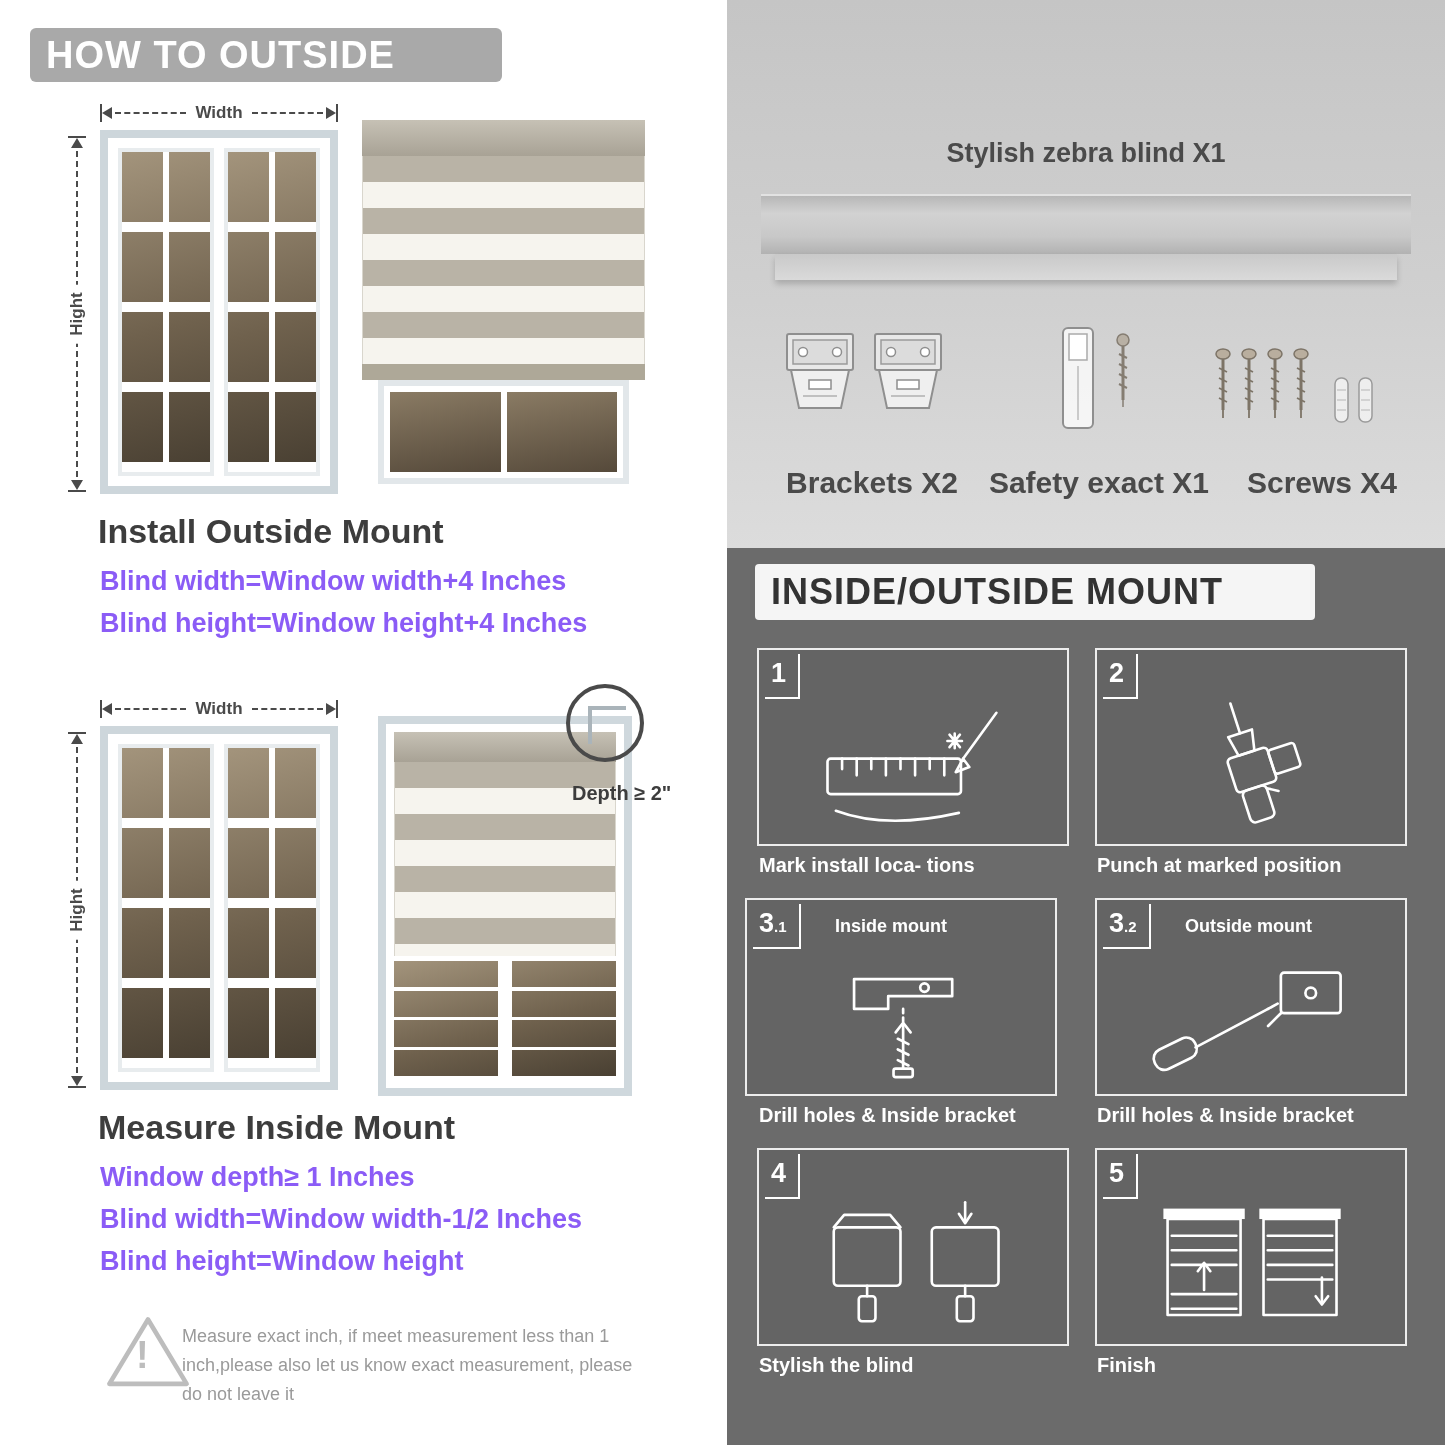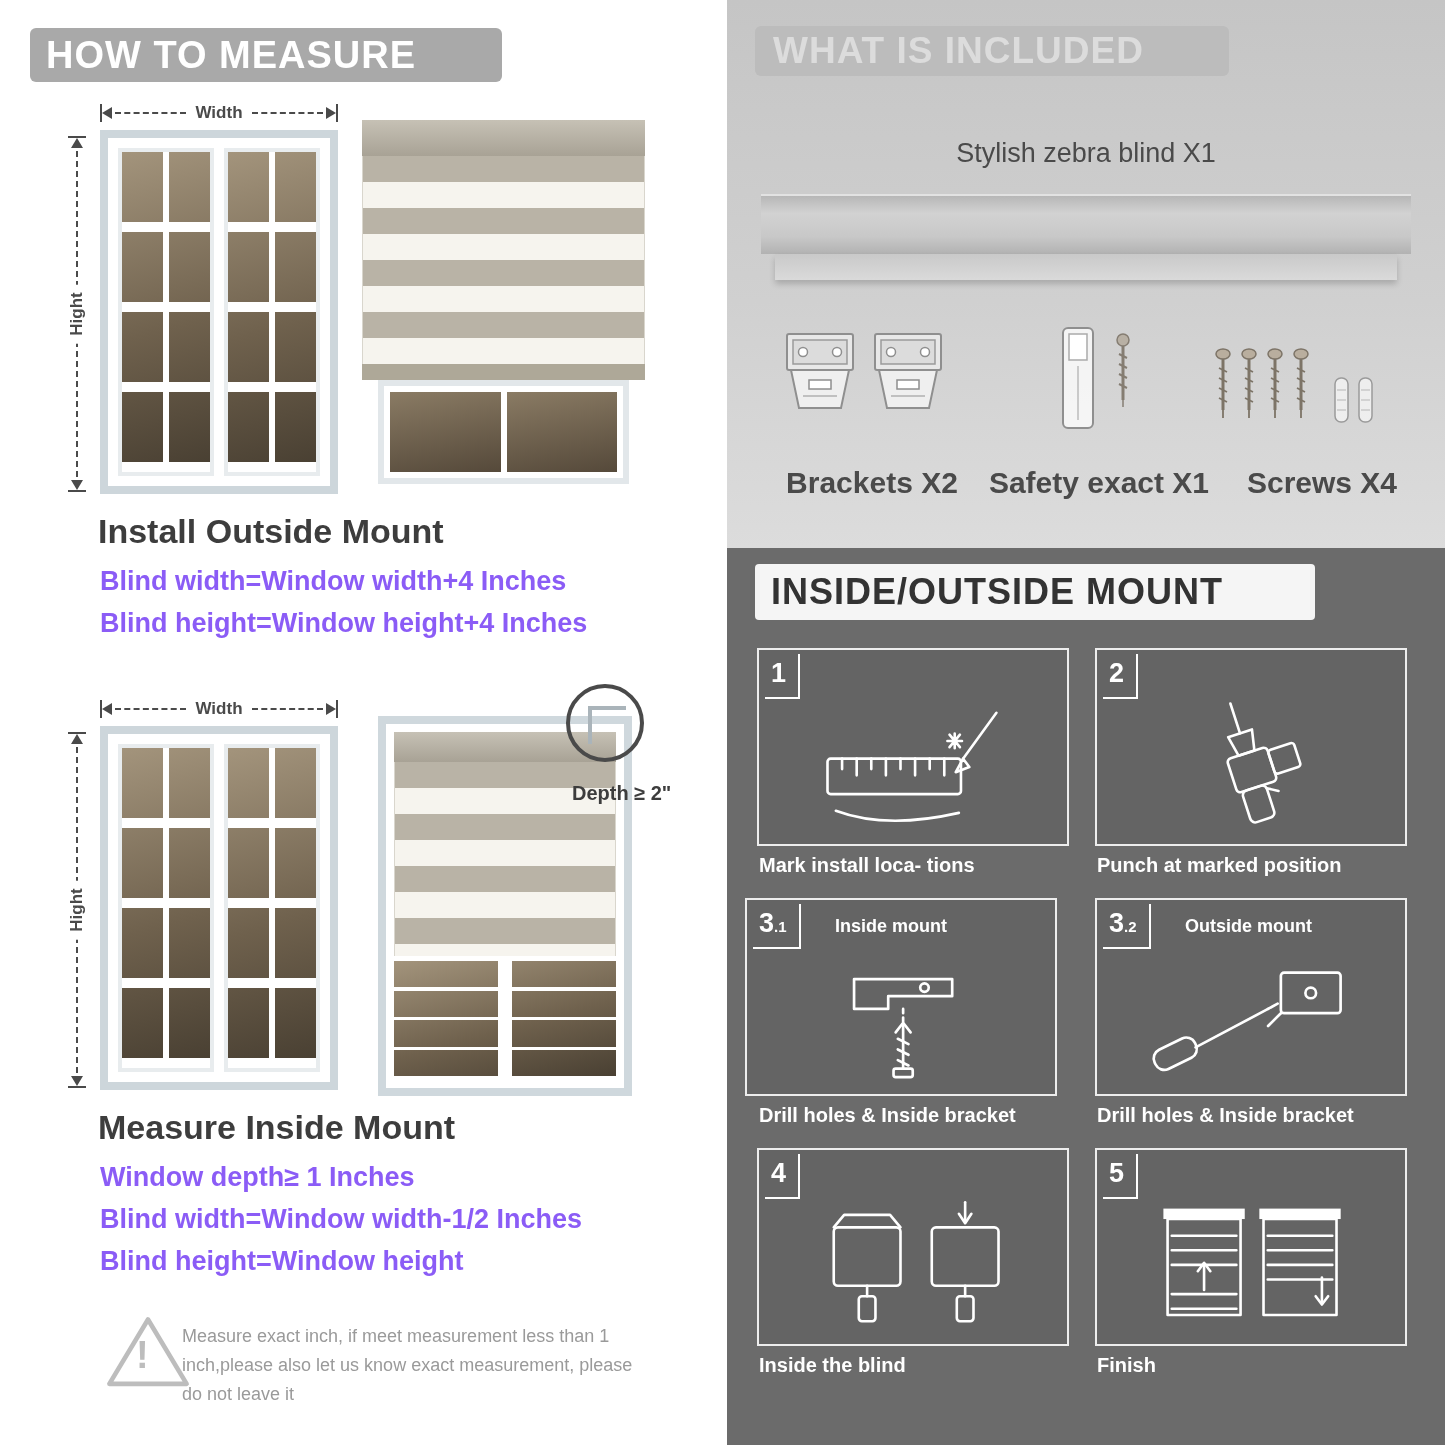--- a/index.html
+++ b/index.html
@@ -71,21 +71,21 @@
 
   .warn-icon{left:102px;top:1312px;}
   .warn-mark{left:136px;top:1334px;font-size:38px;font-weight:bold;color:#bdbdbd;}
   .warn-text{left:182px;top:1322px;width:452px;font-size:18px;line-height:1.6;color:#9a9a9a;}
 
   
   .right-top{left:727px;top:0;width:718px;height:548px;
     background:linear-gradient(180deg,#c5c5c5 0%,#d0d0d0 55%,#dcdcdc 100%);}
   .wii-banner{left:28px;top:26px;width:474px;height:50px;background:#bcbcbc;border-radius:6px;
     color:#dcdcdc;font-size:37px;font-weight:bold;letter-spacing:1px;display:flex;align-items:center;padding-left:18px;}
-  .blind-name{left:0;top:138px;width:718px;text-align:center;font-size:27px;font-weight:normal;color:#4a4a4a;}
+  .blind-name{left:0;top:138px;width:718px;text-align:center;font-size:27px;font-weight:bold;color:#4a4a4a;}
   .rail{left:34px;top:194px;width:650px;height:60px;border-top:2px solid #e2e2e2;
     background:linear-gradient(180deg,#b7b7b7 0%,#d2d2d2 30%,#c8c8c8 70%,#b2b2b2 100%);}
   .rail-lip{left:48px;top:254px;width:622px;height:26px;background:linear-gradient(180deg,#c9c9c9,#dadada);
     box-shadow:0 4px 6px rgba(0,0,0,.18);}
   .brackets-art{left:52px;top:330px;}
   .safety-art{left:318px;top:322px;}
   .screws-art{left:478px;top:340px;}
   .included-label{top:466px;font-size:30px;font-weight:bold;color:#4a4a4a;text-align:center;}
   .lbl-brackets{left:40px;width:210px;}
   .lbl-safety{left:252px;width:240px;}
@@ -111,21 +111,21 @@
   .panel svg *{stroke:#fff;stroke-width:2.5;fill:none;stroke-linecap:round;stroke-linejoin:round;}
   .panel svg .f{fill:#fff;stroke:none;}
 </style>
 </head>
 <body>
 
 <div class="page">
 
   <section>
     <div class="abs htm-banner">
-      <span>HOW TO MEASURE</span>
+      <span>HOW TO OUTSIDE</span>
     </div>
 
     <div class="abs h-arrow warrow1">
       <span class="tick"></span>
         <span class="head-l"></span>
         <span class="dash"></span>
       <span class="lbl">Width</span>
       <span class="dash"></span>
         <span class="head-r"></span>
         <span class="tick"></span>
@@ -201,23 +201,20 @@
     <p class="abs measure-line iline3">Blind height=Window height</p>
 
     <svg class="abs warn-icon" viewBox="0 0 100 90" width="92" height="83">
       <path d="M50 8 L92 78 L8 78 Z" fill="#fff" stroke="#bdbdbd" stroke-width="5" stroke-linejoin="round"></path>
     </svg>
     <span class="abs warn-mark">!</span>
     <p class="abs warn-text">Measure exact inch, if meet measurement less than 1 inch,please also let us know exact measurement, please do not leave it</p>
   </section>
 
   <section class="abs right-top">
-    <div class="abs wii-banner">
-      <span>WHAT IS INCLUDED</span>
-    </div>
     <div class="abs blind-name">Stylish zebra blind X1</div>
     <div class="abs rail"></div>
     <div class="abs rail-lip"></div>
 
     <svg class="abs brackets-art" viewBox="0 0 170 95" width="170" height="95">
       <defs>
           <g id="bkt">
         <rect x="8" y="4" width="66" height="36" rx="2" fill="#e8e8e8" stroke="#8f8f8f" stroke-width="2"></rect>
         <rect x="14" y="10" width="54" height="24" fill="#dcdcdc" stroke="#9a9a9a" stroke-width="1.5"></rect>
         <circle cx="24" cy="22" r="4.5" fill="#fff" stroke="#8f8f8f" stroke-width="1.5"></circle>
@@ -335,21 +332,21 @@
         <rect x="34" y="32" width="64" height="56" rx="4"></rect>
         <line x1="66" y1="88" x2="66" y2="98"></line>
         <rect x="58" y="98" width="16" height="24" rx="3"></rect>
         <rect x="128" y="32" width="64" height="56" rx="4"></rect>
         <line x1="160" y1="8" x2="160" y2="26"></line>
         <path d="M154 19 l6 9 l6 -9"></path>
         <line x1="160" y1="88" x2="160" y2="98"></line>
         <rect x="152" y="98" width="16" height="24" rx="3"></rect>
       </svg>
     </div>
-    <div class="abs caption cE">Inside the blind</div>
+    <div class="abs caption cE">Stylish the blind</div>
 
     <div class="abs panel pF">
       <span class="step-num">5</span>
       <svg class="art" viewBox="0 0 220 140" width="240" height="146">
         <rect x="26" y="14" width="78" height="10" class="f"></rect>
         <rect x="30" y="24" width="70" height="92"></rect>
         <path d="M34 40 h62 M34 54 h62 M34 68 h62 M34 96 h62 M34 110 h62"></path>
         <line x1="65" y1="92" x2="65" y2="68"></line>
         <path d="M59 74 l6 -8 l6 8"></path>
         <rect x="118" y="14" width="78" height="10" class="f"></rect>

